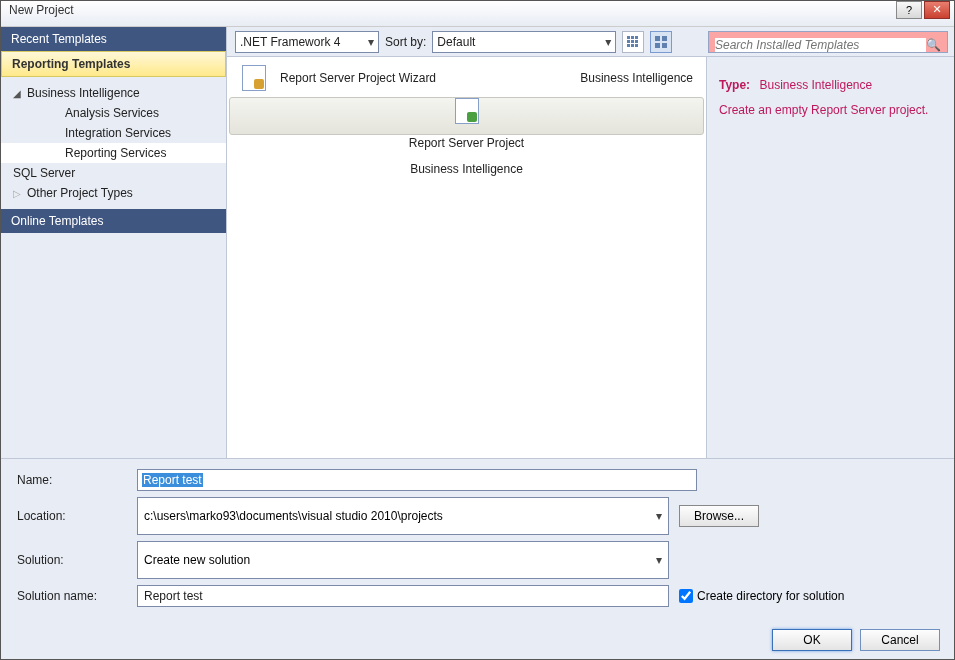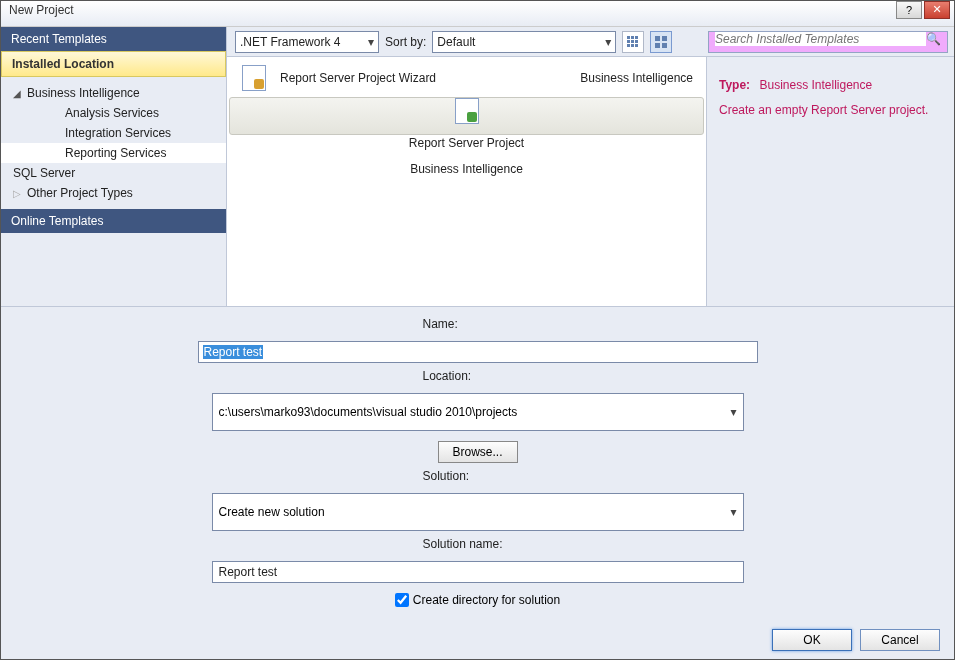--- a/index.html
+++ b/index.html
@@ -15,21 +15,21 @@
 .toolbar { height: 30px; display:flex; align-items:center; gap:6px; padding: 0 6px 0 234px; background:#e8ecf4; border-bottom:1px solid #c0c8d8;}
 .combo { height:22px; border:1px solid #7a8aa8; background:#fff; display:flex;align-items:center;padding:0 4px; color:#222;}
 .combo .arrow{margin-left:auto;padding-left:6px;color:#444;}
 .framework { width:144px; }
 .sortlabel{color:#222;}
 .sortcombo{width:184px;}
 .iconbtn{width:22px;height:22px;border:1px solid #b0b8c8;background:#fff;display:flex;align-items:center;justify-content:center;}
 .iconbtn.sel{background:#d8e4f4;border-color:#7a9ad0;}
 .iconbtn svg{width:14px;height:14px;}
 .spacer{flex:1;}
-.searchbox{width:240px;height:22px;border:1px solid #94a4c4;background:#f0abfc;display:flex;align-items:flex-start;padding:0 6px;}
+.searchbox{width:240px;height:22px;border:1px solid #94a4c4;background:#fca5a5;display:flex;align-items:flex-end;padding:0 6px;}
 .searchbox input{border:none;outline:none;flex:1;font-style:italic;color:#888;}
 .searchbox .sicon{color:#2a5ab8;font-weight:bold;}
 
 
 .main{flex:1;display:flex;min-height:0;}
 .sidebar{width:226px;background:#e8ecf4;display:flex;flex-direction:column;border-right:1px solid #c0c8d8;}
 .sidehead{background:#3f5680;color:#fff;padding:5px 10px;font-size:12px;}
 .sidehead.active{background:linear-gradient(#fff8d8,#ffe98a);color:#333;font-weight:bold;border:1px solid #d8c860;}
 .tree{padding:6px 0;}
 .tree .node{padding:3px 0 3px 26px;color:#222;cursor:default;display:flex;align-items:center;}
@@ -43,21 +43,21 @@
 .titem .ticon{width:28px;height:28px;display:flex;align-items:center;justify-content:center;}
 .titem .tname{flex:1;color:#222;}
 .titem .tcat{color:#222;}
 
 .detail{width:248px;background:#e8ecf4;border-left:1px solid #c0c8d8;padding:10px 12px;}
 .detail .drow{margin-bottom:6px;color:#be185d;margin-top:11px;}
 .detail .dlabel{font-weight:bold;display:inline;}
 
 
 .bottom{background:#e8ecf4;border-top:1px solid #c0c8d8;padding:10px 16px 8px 16px;}
-.frow{display:flex;align-items:center;margin-bottom:6px;gap:10px;flex-direction:column;}
+.frow{display:flex;align-items:center;margin-bottom:6px;gap:10px;}
 .frow .flabel{width:110px;color:#222;}
 .frow input.txt{height:22px;border:1px solid #7a8aa8;background:#fff;padding:0 6px;color:#222;}
 .frow .fcombo{height:38px;border:1px solid #7a8aa8;background:#fff;display:flex;align-items:center;padding:0 6px;width:532px;}
 .frow .fcombo .arrow{margin-left:auto;color:#444;}
 .browsebtn{width:80px;height:22px;border:1px solid #888;background:linear-gradient(#fdfdfd,#e4e4e4);}
 .chk{display:flex;align-items:center;gap:4px;}
 .chk input{width:14px;height:14px;}
 
 
 .footer{display:flex;justify-content:flex-end;gap:8px;padding:8px 14px;background:#e8ecf4;}
@@ -112,21 +112,21 @@
   <div class="spacer"></div>
   <div class="searchbox">
     <input placeholder="Search Installed Templates" style="">
     <span class="sicon">🔍</span>
   </div>
 </div>
 
 <div class="main">
   <div class="sidebar" style="margin-top:-30px;">
     <div class="sidehead">Recent Templates</div>
-    <div class="sidehead active">Installed Location</div>
+    <div class="sidehead active">Reporting Templates</div>
     <div class="tree">
       <div class="node">
           <span class="exp">◢</span>
           <span>Business Intelligence</span>
         </div>
       <div class="node child">Analysis Services</div>
       <div class="node child">Integration Services</div>
       <div class="node child sel">Reporting Services</div>
       <div class="node" style="padding-left:12px;">SQL Server</div>
       <div class="node">

